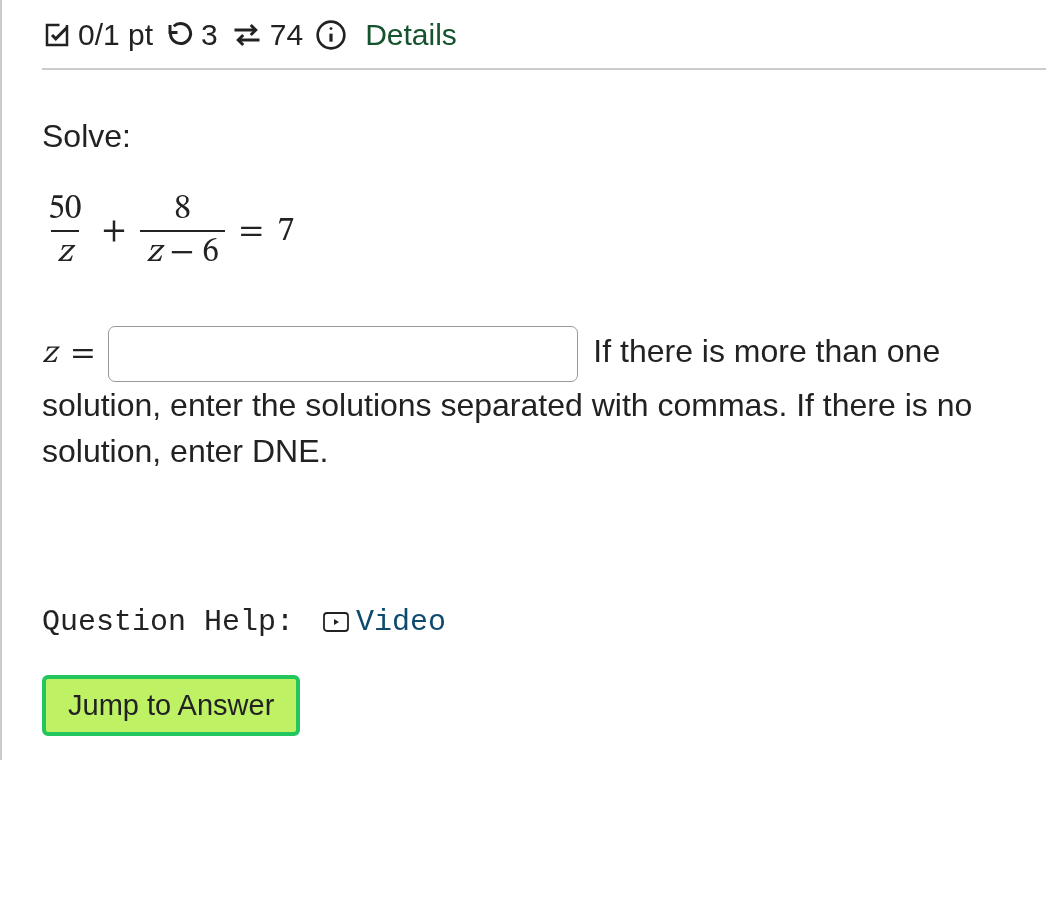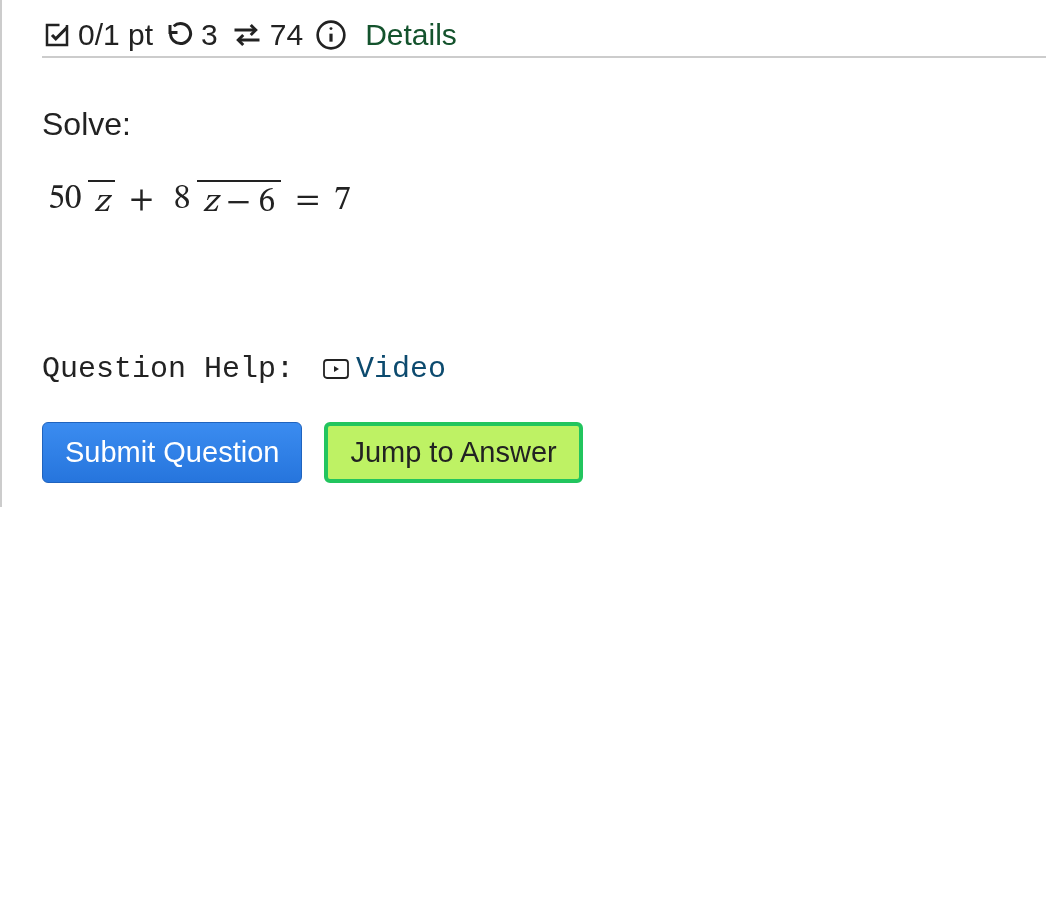--- a/index.html
+++ b/index.html
@@ -15,21 +15,21 @@
     }
     .container {
       border-left: 2px solid #ccc;
       padding: 18px 12px 24px 40px;
       max-width: 1058px;
     }
     .header-row {
       display: flex;
       align-items: center;
       gap: 6px;
-      padding-bottom: 4px;
+      padding-bottom: 16px;
       border-bottom: 2px solid #ccc;
       font-size: 30px;
       flex-wrap: wrap;
     }
     .header-row .pts {
       font-weight: 400;
     }
     .icon-slot {
       display: inline-flex;
       align-items: center;
@@ -54,21 +54,21 @@
     .equation {
       font-family: 'Cambria Math', 'STIX Two Math', 'Latin Modern Math', serif;
       font-size: 34px;
       display: flex;
       align-items: center;
       gap: 14px;
       margin-bottom: 54px;
     }
     .frac {
       display: inline-flex;
-      flex-direction: row;
+      flex-direction: column;
       align-items: center;
       vertical-align: middle;
       line-height: 1.1;
       text-align: right;
     }
     .frac .num {
       padding: 0 6px 2px 6px;
     }
     .frac .den {
       border-top: 2px solid #222;
@@ -193,35 +193,40 @@
       </span>
       <span>+</span>
       <span class="frac">
         <span class="num">8</span>
         <span class="den"><span class="mathvar">z</span> − 6</span>
       </span>
       <span>=</span>
       <span>7</span>
     </div>
 
+    <div class="answer-area">
+      <span class="answer-line">
+        <span class="mathvar">z</span>
+        <span style="margin:0 4px 0 6px;">=</span>
+      </span><input type="text" class="answer-input" style=""><span class="hint-txt"> If there is more than one solution, enter the solutions separated with commas. If there is no solution, enter DNE.</span>
+    </div>
 
     <div class="help-row">
       <span>Question Help:</span>
       <span style="width:12px;"></span>
       <span class="help-link">
         <span class="icon-slot">
           <svg width="28" height="24" viewBox="0 0 28 24" fill="none" stroke="#222" stroke-width="1.8">
             <rect x="2" y="3" width="24" height="18" rx="3"></rect>
             <path d="M12 9 L12 15 L17 12 Z" fill="#222" stroke="none"></path>
           </svg>
         </span>
         <span>Video</span>
       </span>
       <span style="width:8px;"></span>
     </div>
 
     <div class="btn-row">
-      <button class="btn btn-primary">Submit Question</button>
       <button class="btn btn-secondary">Jump to Answer</button>
     </div>
   </div>
 
 </div>
 
 </body></html>

